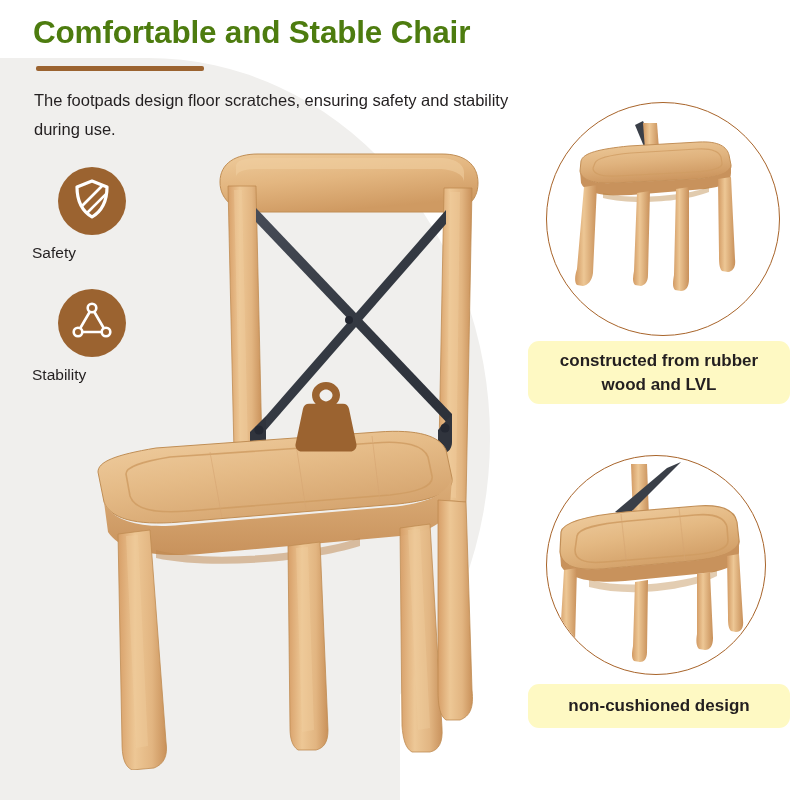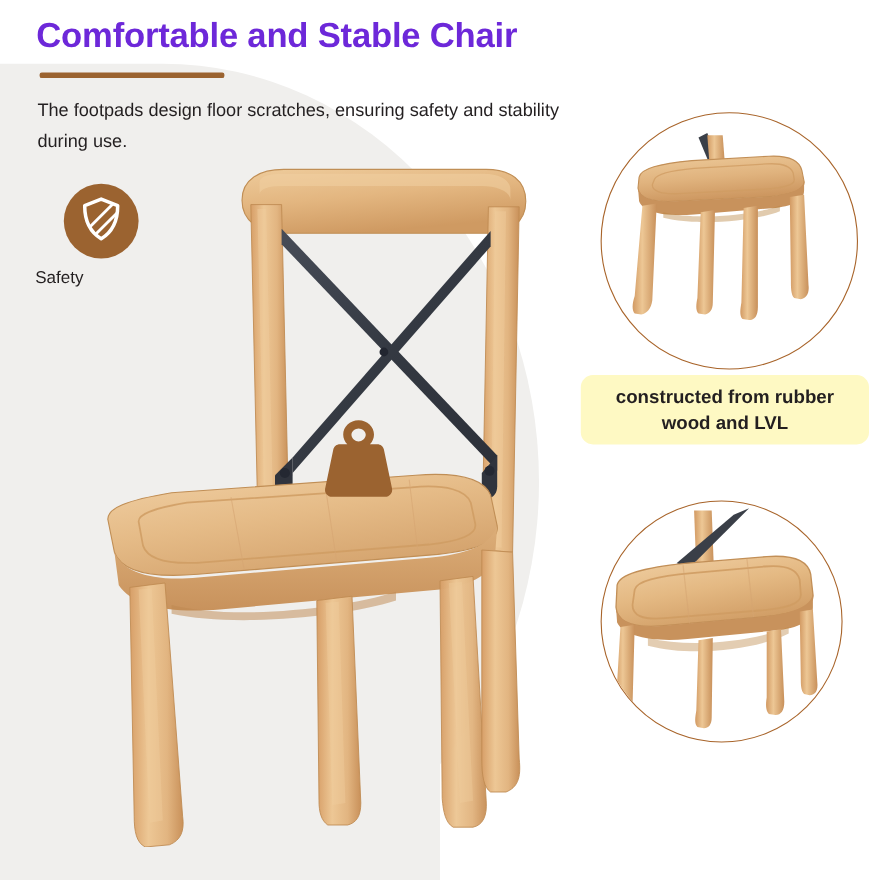--- a/index.html
+++ b/index.html
@@ -37,21 +37,21 @@
     background: #f0efed;
   }
 
   
   .title {
     position: absolute;
     left: 33px;
     top: 14px;
     font-size: 31.5px;
     font-weight: bold;
-    color: #6d28d9;
+    color: #4d7c0f;
     letter-spacing: -0.2px;
     white-space: nowrap;
   }
   .title-rule {
     position: absolute;
     left: 36px;
     top: 66px;
     width: 168px;
     height: 5px;
     background: #9b6330;
@@ -181,20 +181,33 @@
               <line x1="38" y1="12" x2="12" y2="38"></line>
               <line x1="40" y1="21" x2="20" y2="41"></line>
             </g>
           </g>
         </svg>
       </span>
     </div>
     <div class="feature-label">Safety</div>
   </div>
 
+  <div class="feature" id="feature-stability">
+    <div class="feature-circle">
+      <span>
+        <svg width="42" height="40" viewBox="0 0 42 40">
+          <path d="M21 7 L35 31 L7 31 Z" fill="none" stroke="#ffffff" stroke-width="2.6" stroke-linejoin="round"></path>
+          <circle cx="21" cy="7" r="4.3" fill="#9b6330" stroke="#ffffff" stroke-width="2.6"></circle>
+          <circle cx="35" cy="31" r="4.3" fill="#9b6330" stroke="#ffffff" stroke-width="2.6"></circle>
+          <circle cx="7" cy="31" r="4.3" fill="#9b6330" stroke="#ffffff" stroke-width="2.6"></circle>
+        </svg>
+      </span>
+    </div>
+    <div class="feature-label">Stability</div>
+  </div>
 
   <div class="chair-stage">
     <svg class="chair-svg" width="450" height="640" viewBox="0 0 450 640">
       <defs>
         <linearGradient id="woodV" x1="0" y1="0" x2="1" y2="0">
           <stop offset="0%" stop-color="#d79f68"></stop>
           <stop offset="35%" stop-color="#edc795"></stop>
           <stop offset="70%" stop-color="#e2b581"></stop>
           <stop offset="100%" stop-color="#c9915a"></stop>
         </linearGradient>
@@ -349,14 +362,15 @@
       <path d="M42 124 C84 134 142 126 170 114 L170 120 C142 134 84 142 42 131 Z" fill="#b8823f" opacity="0.4"></path>
 
       <path d="M17 114 L30 112 L28 186 C28 194 24 198 19 198 L14 197 C11 194 12 188 13 182 Z" fill="url(#d2leg)"></path>
       <path d="M88 126 L101 124 L100 196 C100 203 97 206 93 206 L87 205 C84 202 85 196 86 190 Z" fill="url(#d2leg)"></path>
       <path d="M150 118 L163 116 L166 182 C166 190 163 194 158 194 L152 193 C149 190 149 184 150 178 Z" fill="url(#d2leg)"></path>
       <path d="M180 100 L192 98 L196 164 C197 172 194 176 189 176 L184 175 C181 172 181 166 181 160 Z" fill="url(#d2leg)"></path>
     </svg>
   </div>
 
   <div class="callout" id="callout-wood">constructed from rubber wood and LVL</div>
+  <div class="callout" id="callout-cushion">non-cushioned design</div>
 
 </div>
 
 </body></html>

